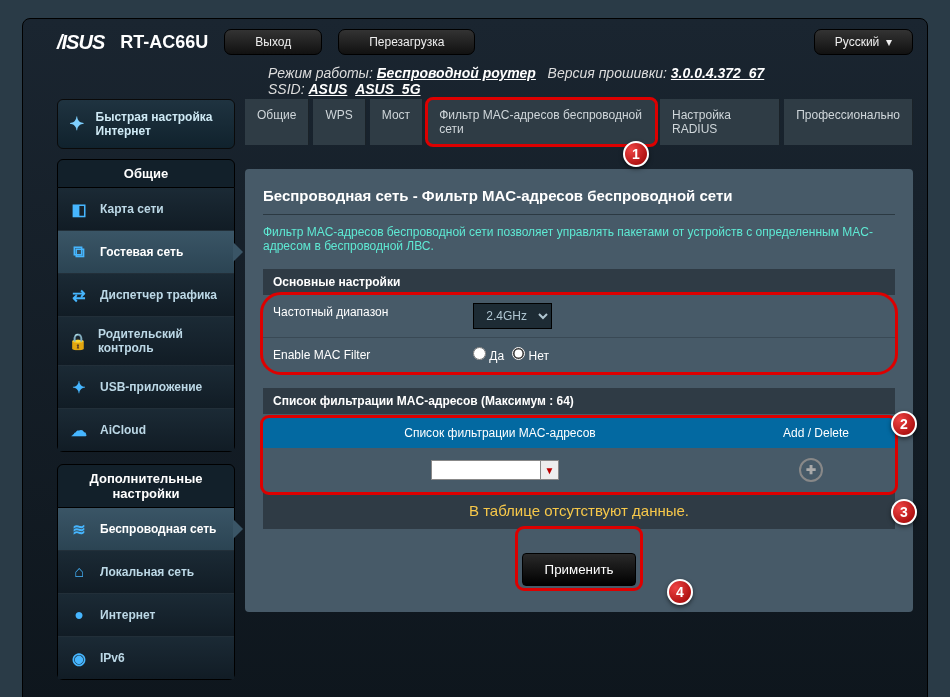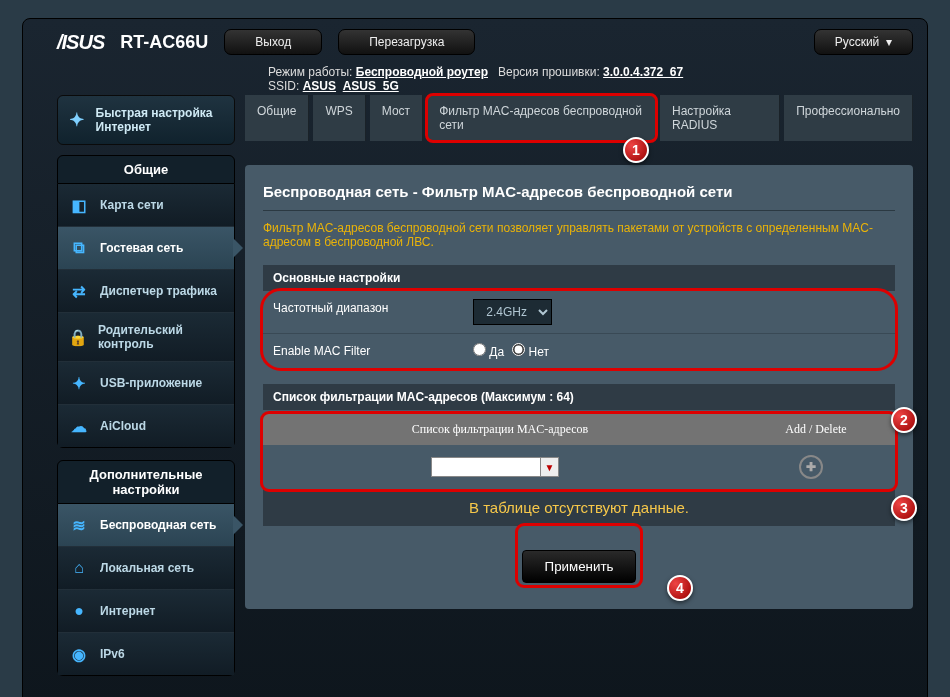--- a/index.html
+++ b/index.html
@@ -43,23 +43,24 @@
   border: 1px solid #000;
   color: #eee;
   padding: 5px 30px;
   border-radius: 7px;
   cursor: pointer;
   font-size: 12px;
 }
 .topbar .spacer { flex: 1; }
 .infobar {
   margin-left: 225px;
-  font-size: 12px;
+  font-size: 14px;
   padding: 6px 0 2px 0;
   color: #ddd;
+  font-style: italic;
 }
 .infobar b, .infobar a { color: #fff; font-weight: bold; text-decoration: underline; }
 .icons-right {
   position: absolute;
   right: 20px;
   top: 80px;
   display: flex;
   gap: 14px;
   color: #f7d94c;
   font-size: 16px;
@@ -135,37 +136,37 @@
   border-right: 1px solid #1a2228;
 }
 .tab.hl { outline: 3px solid #d00; outline-offset: -1px; border-radius: 6px;}
 .panel {
   background: #475a68;
   border-radius: 4px;
   padding: 18px 18px 24px 18px;
 }
 .panel h2 { font-size: 15px; font-weight: bold; margin-bottom: 6px;}
 .panel-sep { height:1px;background:#2b3942;margin:10px 0;}
-.desc { color: #eab308; font-size: 12px; }
+.desc { color: #5eead4; font-size: 12px; }
 .section-head {
   background: #2f3b45; padding: 6px 10px; margin-top: 16px;
   font-weight: bold; font-size: 12px;
 }
 .kv { display:flex; border-top:1px solid #394955;}
 .kv:first-of-type{border-top:none;}
 .kv .k { width: 200px; padding: 10px 10px; background:#475a68;}
 .kv .v { flex:1; padding: 8px 10px; display:flex;align-items:center;gap:8px;}
 .group-hl { outline:3px solid #d00; border-radius:18px; }
 select.freq {
   background:#1d2b34; color:#b0c6d2; border:1px solid #000;
   padding:4px 8px; font-size:12px;text-align:right;
 }
 input[type=radio]{accent-color:#fff;}
 .tblwrap { outline:3px solid #d00;border-radius:6px;margin-top:4px; background:#2f3b45;}
-.tblhead { display:flex; background:#737373;font-family:Liberation Serif, serif;}
+.tblhead { display:flex; background:#0369a1;}
 .tblhead div{padding:8px 0; text-align:center;}
 .tblhead .c1{flex:3;} .tblhead .c2{flex:1;}
 .tblrow { display:flex; align-items:center; background:#475a68;}
 .tblrow .c1{flex:3;display:flex;justify-content:center;padding:10px;}
 .tblrow .c2{flex:1;display:flex;justify-content:center;padding:10px;}
 .combo { display:flex;}
 .combo input{width:110px;background:#fff;border:1px solid #888;height:20px;}
 .combo .dd{width:18px;background:#eee;border:1px solid #888;border-left:none;display:flex;align-items:center;justify-content:center;color:#b00;font-size:10px;}
 .addbtn{
   width:24px;height:24px;border-radius:50%;border:2px solid #888;

